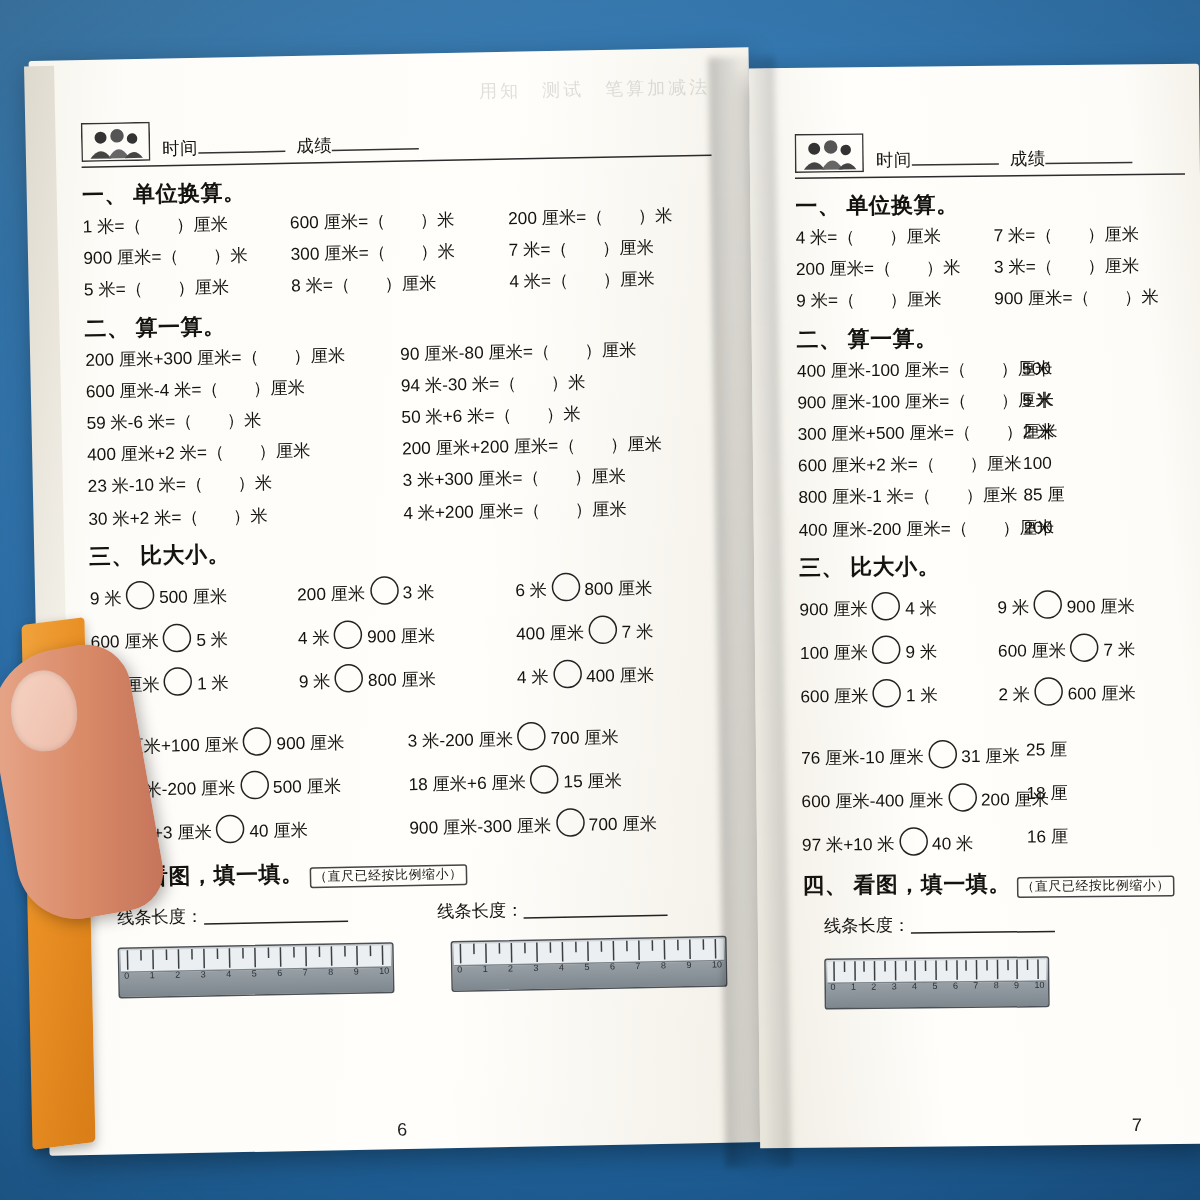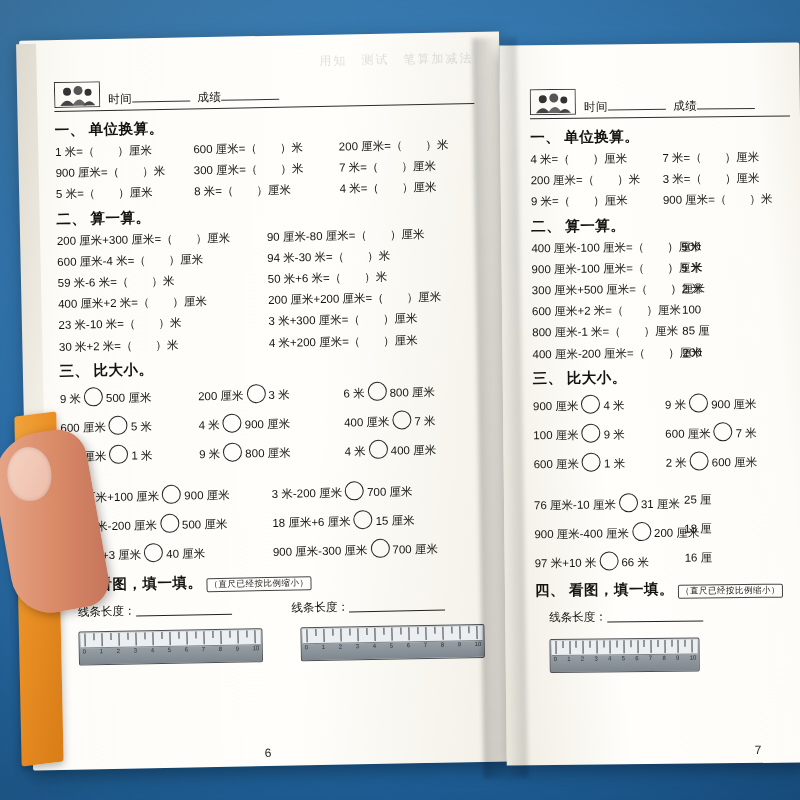--- a/index.html
+++ b/index.html
@@ -434,25 +434,25 @@
         </div>
 
         <div class="gap"></div>
 
         <div class="rows">
           <div class="cmp-row">
             <span class="cell w1"><span>76 厘米-10 厘米</span><span class="circ"></span><span>31 厘米</span></span>
             <span class="cell w2">25 厘</span>
           </div>
           <div class="cmp-row">
-            <span class="cell w1"><span>900 厘米-400 厘米</span><span class="circ"></span><span>200 厘米</span></span>
+            <span class="cell w1"><span>600 厘米-400 厘米</span><span class="circ"></span><span>200 厘米</span></span>
             <span class="cell w2">18 厘</span>
           </div>
           <div class="cmp-row">
-            <span class="cell w1"><span>97 米+10 米</span><span class="circ"></span><span>66 米</span></span>
+            <span class="cell w1"><span>97 米+10 米</span><span class="circ"></span><span>40 米</span></span>
             <span class="cell w2">16 厘</span>
           </div>
         </div>
 
         <div class="sec" style="margin-top:10px">
           <span>四、</span>
           <span>看图，填一填。</span>
           <span class="note">（直尺已经按比例缩小）</span>
         </div>
 

